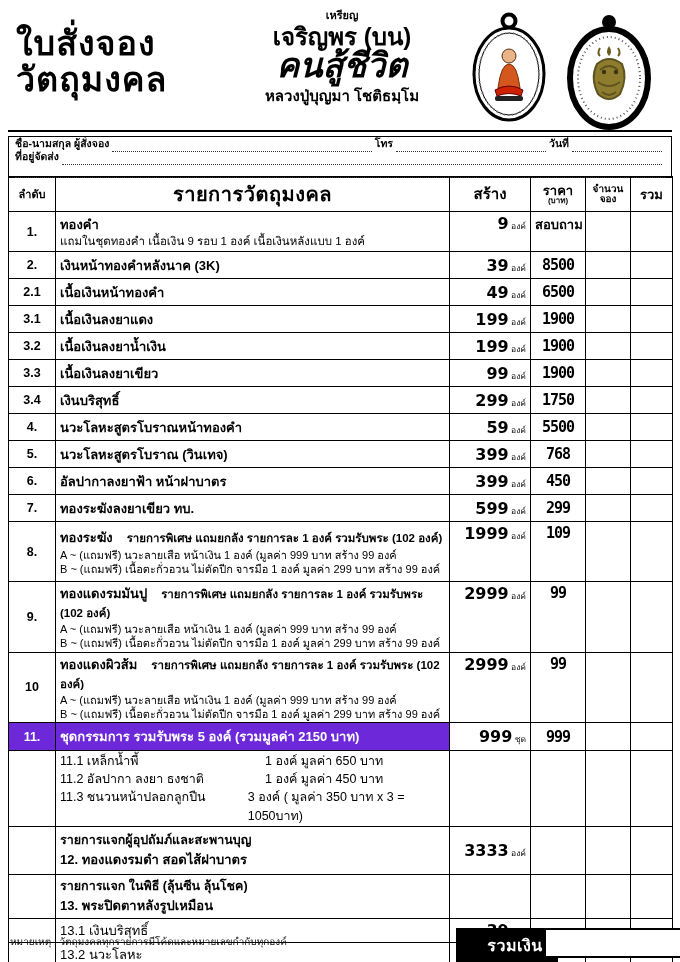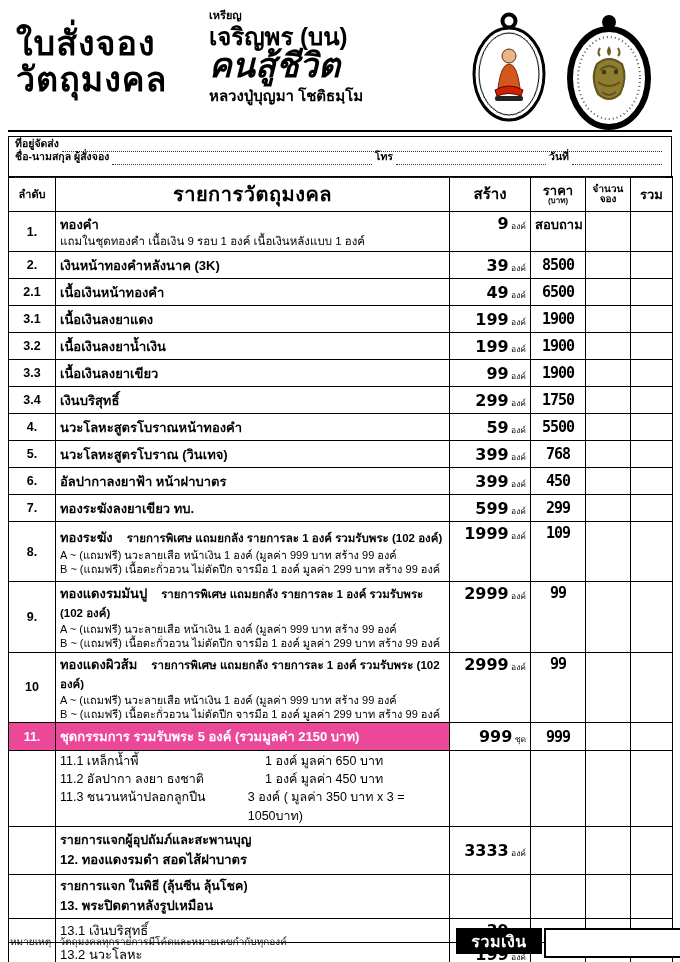--- a/index.html
+++ b/index.html
@@ -4,21 +4,21 @@
 <style>
   html,body{margin:0;padding:0;background:#fff;}
   body{width:680px;height:962px;position:relative;font-family:"Liberation Sans",sans-serif;color:#000;}
   .sheet{position:absolute;inset:0;background:#fff;}
 
   
   .hdr{position:absolute;left:8px;top:4px;right:8px;height:126px;}
   .hdr-left{position:absolute;left:8px;top:22px;width:180px;line-height:1.05;}
   .hdr-left .t1{font-size:34px;font-weight:bold;letter-spacing:1px;}
   .hdr-left .t2{font-size:34px;font-weight:bold;letter-spacing:1px;}
-  .hdr-center{position:absolute;left:201px;top:0;width:230px;}
+  .hdr-center{position:absolute;left:219px;top:0;width:230px;text-align:center;}
   .hdr-center .coin{font-size:11px;font-weight:bold;margin-top:2px;}
   .hdr-center .l1{font-size:24px;font-weight:bold;line-height:1.05;}
   .hdr-center .l2{font-size:34px;font-weight:bold;font-family:"Liberation Serif",serif;font-style:italic;line-height:1.0;}
   .hdr-center .l3{font-size:15px;font-weight:bold;margin-top:1px;}
   .hdr-center .l4{font-size:7.5px;color:#222;margin-top:1px;}
   .medals{position:absolute;right:18px;top:8px;width:210px;height:118px;display:flex;gap:14px;align-items:flex-start;justify-content:flex-end;}
   .hr-thick{position:absolute;left:8px;right:8px;top:130px;border-top:2.5px solid #000;}
 
   
   .custbox{position:absolute;left:8px;right:8px;top:136px;height:36px;border:1.5px solid #000;padding:2px 6px 2px 6px;font-size:10.5px;}
@@ -45,32 +45,32 @@
   .isuffix{font-size:11.5px;font-weight:bold;margin-left:14px;}
   .inote{font-size:11.5px;line-height:1.15;}
   .isub{font-size:11px;line-height:1.3;}
   td.c-qty{text-align:right;white-space:nowrap;}
   .qty-num{font-size:16px;font-weight:bold;font-family:"DejaVu Sans",sans-serif;}
   .qty-unit{font-size:8.5px;}
   td.c-price{text-align:center;}
   .price-num{font-size:15px;font-weight:bold;font-family:"DejaVu Sans Mono",monospace;letter-spacing:-1px;}
   .price-txt{font-size:13px;font-weight:bold;}
   tr.multiline td.c-qty,tr.multiline td.c-price{vertical-align:top;padding-top:2px;}
-  td.hl{background:#ec4899;color:#fff;}
+  td.hl{background:#6d28d9;color:#fff;}
   td.hl .iname{color:#fff;}
   .subitem-line{display:flex;font-size:12.5px;line-height:1.45;}
   .subitem-line .sn{width:205px;}
   .section-lbl{font-size:12.5px;font-weight:bold;line-height:1.5;}
   .section-line{font-size:13px;font-weight:bold;line-height:1.5;}
 
   
   .footer{position:absolute;left:8px;right:8px;top:928px;height:30px;}
   .note{position:absolute;left:2px;top:6px;font-size:10px;color:#111;}
-  .total-badge{position:absolute;left:448px;top:0;width:86px;height:26px;background:#000;color:#fff;
-    display:flex;align-items:center;justify-content:center;font-size:16px;font-weight:bold;letter-spacing:.5px;}
+  .total-badge{position:absolute;left:448px;top:0;width:86px;height:35px;background:#000;color:#fff;
+    display:flex;align-items:center;justify-content:center;font-size:16px;font-weight:bold;letter-spacing:.5px;padding-left:16px;}
   .total-box{position:absolute;left:536px;top:0;width:136px;height:26px;border:2px solid #000;background:#fff;}
 </style>
 </head>
 <body>
 
 <div class="sheet">
 
   <div class="hdr">
     <div class="hdr-left">
       <div class="t1">ใบสั่งจอง</div>
@@ -109,30 +109,30 @@
           <circle cx="40" cy="60" r="2.2" fill="#3c3412"></circle>
             <circle cx="52" cy="60" r="2.2" fill="#3c3412"></circle>
         </svg>
       </span>
     </div>
   </div>
   <div class="hr-thick"></div>
 
   <div class="custbox">
     <div class="cline">
-      <span class="lbl">ที่อยู่จัดส่ง</span>
-      <span class="dots"></span>
-    </div>
-    <div class="cline">
       <span class="lbl">ชื่อ-นามสกุล ผู้สั่งจอง</span>
       <span class="dots"></span>
       <span class="lbl">โทร</span>
       <span class="dots mid"></span>
       <span class="lbl">วันที่</span>
       <span class="dots short"></span>
+    </div>
+    <div class="cline">
+      <span class="lbl">ที่อยู่จัดส่ง</span>
+      <span class="dots"></span>
     </div>
     <div class="cline">
       <span class="dots" style="margin:0;"></span>
     </div>
   </div>
 
   <table class="main">
     <colgroup>
       <col style="width:47px">
         <col style="width:394px">

